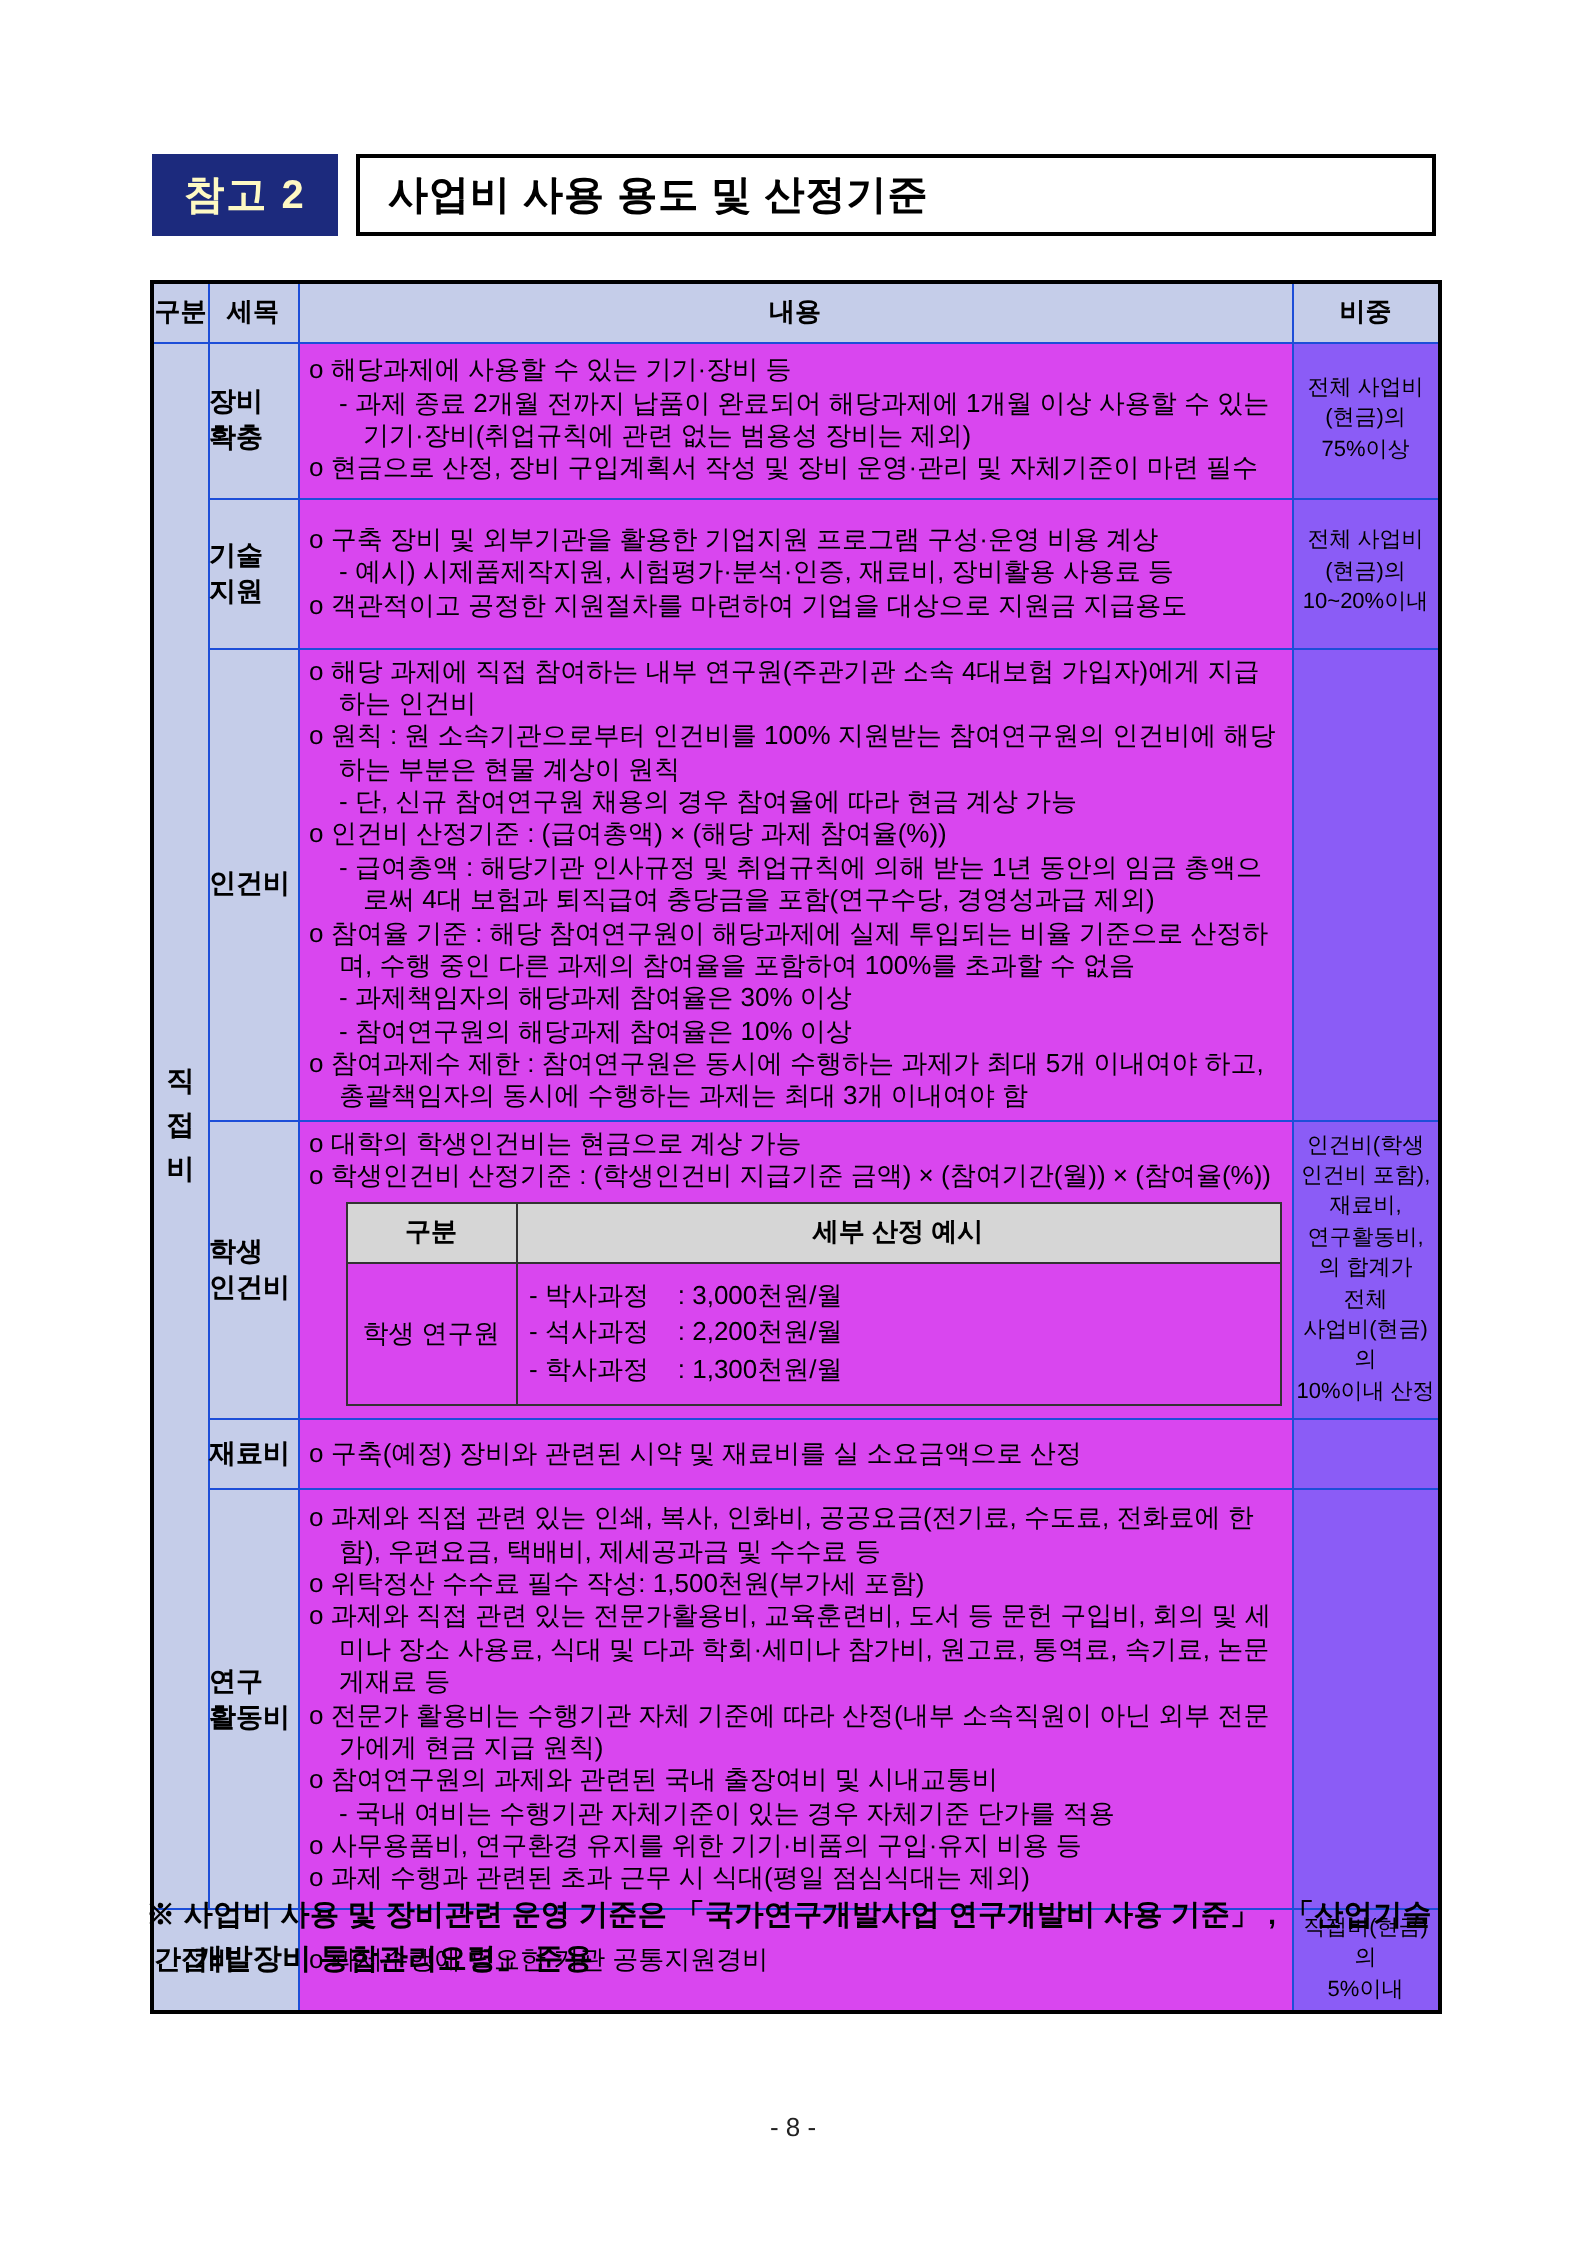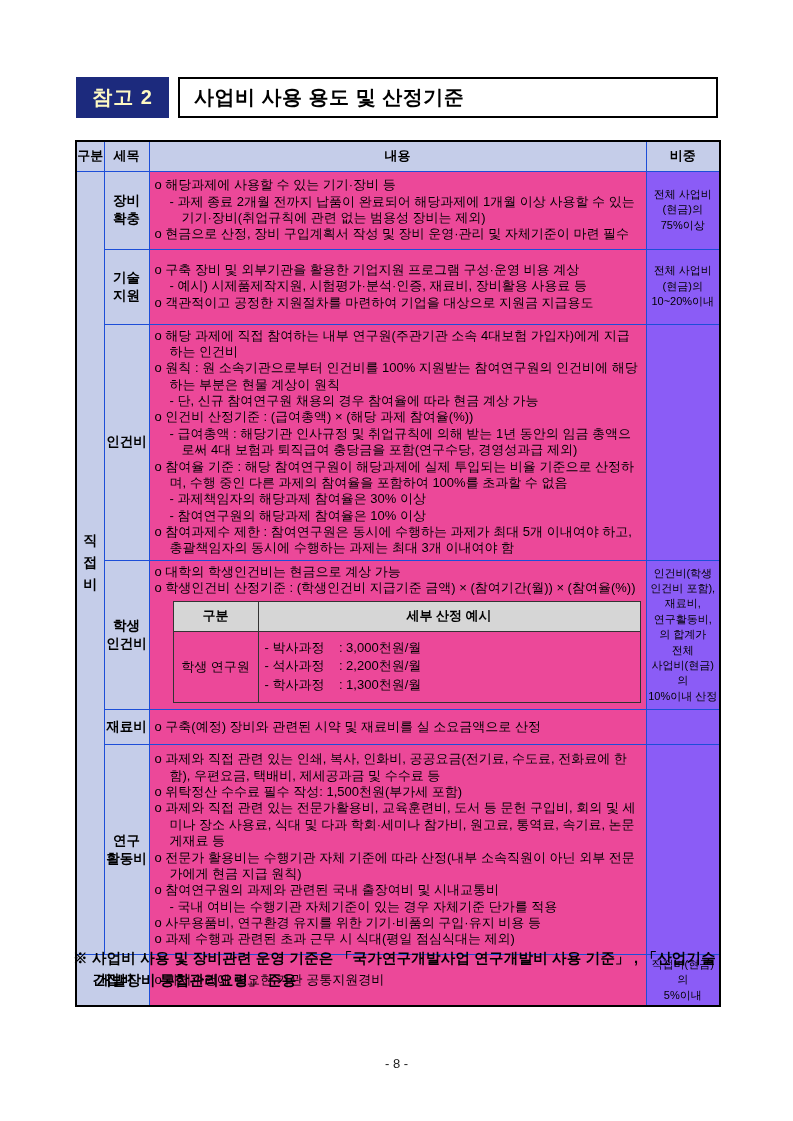--- a/index.html
+++ b/index.html
@@ -34,25 +34,25 @@
   table.main { border: 2px solid #000; }
   table.main thead th {
     height: 30px; font-size: 13px; font-weight: bold; text-align: center;
   }
   .cell-blue { background: #c5cde9; }
   td.cat-cell {
     text-align: center; font-weight: bold; font-size: 14px;
     white-space: pre-line; line-height: 1.55;
   }
   td.item-cell {
-    text-align: center; font-weight: bold; font-size: 13.5px;
+    font-weight: bold; font-size: 13.5px;
     white-space: pre-line; line-height: 1.3;
   }
   td.content-cell {
-    background: #ec4899; font-size: 13px; line-height: 1.26;
+    background: #d946ef; font-size: 13px; line-height: 1.26;
     padding: 3px 6px 3px 5px; vertical-align: middle;
   }
   td.weight-cell {
     background: #8b5cf6; font-size: 11px; line-height: 1.4;
     text-align: center; white-space: pre-line; padding: 2px 1px;
   }
   .bl0 { padding-left: 15px; text-indent: -15px; }
   .bl1 { padding-left: 27px; text-indent: -12px; }
 
   

